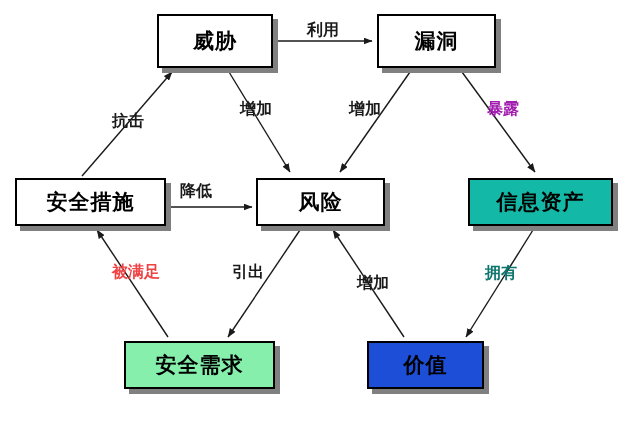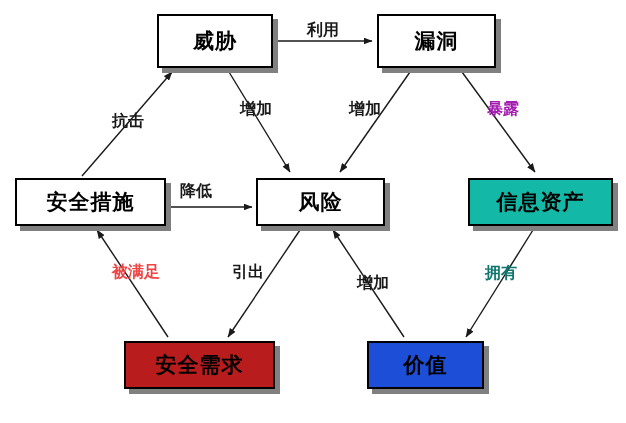--- a/index.html
+++ b/index.html
@@ -91,21 +91,21 @@
       </div>
       <div class="node-box" style="left: 15px; top: 178px; width: 151px; height: 48px; border-color: rgb(0, 0, 0); background: rgb(255, 255, 255); box-shadow: rgb(128, 128, 128) 5px 5px 0px 0px;">
         <span class="node-label">安全措施</span>
       </div>
       <div class="node-box" style="left: 256px; top: 178px; width: 129px; height: 48px; border-color: rgb(0, 0, 0); background: rgb(255, 255, 255); box-shadow: rgb(128, 128, 128) 5px 5px 0px 0px;">
         <span class="node-label">风险</span>
       </div>
       <div class="node-box" style="left: 468px; top: 178px; width: 145px; height: 48px; border-color: rgb(0, 0, 0); background: #14b8a6; box-shadow: rgb(128, 128, 128) 5px 5px 0px 0px;">
         <span class="node-label">信息资产</span>
       </div>
-      <div class="node-box" style="left: 124px; top: 341px; width: 151px; height: 48px; border-color: rgb(0, 0, 0); background: #b91c1c; box-shadow: rgb(128, 128, 128) 5px 5px 0px 0px;">
+      <div class="node-box" style="left: 124px; top: 341px; width: 151px; height: 48px; border-color: rgb(0, 0, 0); background: #86efac; box-shadow: rgb(128, 128, 128) 5px 5px 0px 0px;">
         <span class="node-label">安全需求</span>
       </div>
       <div class="node-box" style="left: 367px; top: 341px; width: 117px; height: 48px; border-color: rgb(0, 0, 0); background: #1d4ed8; box-shadow: rgb(128, 128, 128) 5px 5px 0px 0px;">
         <span class="node-label">价值</span>
       </div>
     </div>
   <div id="label-layer">
       <div class="edge-label" style="left: 307px; top: 22px; color: rgb(26, 26, 26);">利用</div>
       <div class="edge-label" style="left: 112px; top: 101px; color: rgb(26, 26, 26); margin-top: 12px;">抗击</div>
       <div class="edge-label" style="left: 240px; top: 101px; color: rgb(26, 26, 26);">增加</div>

